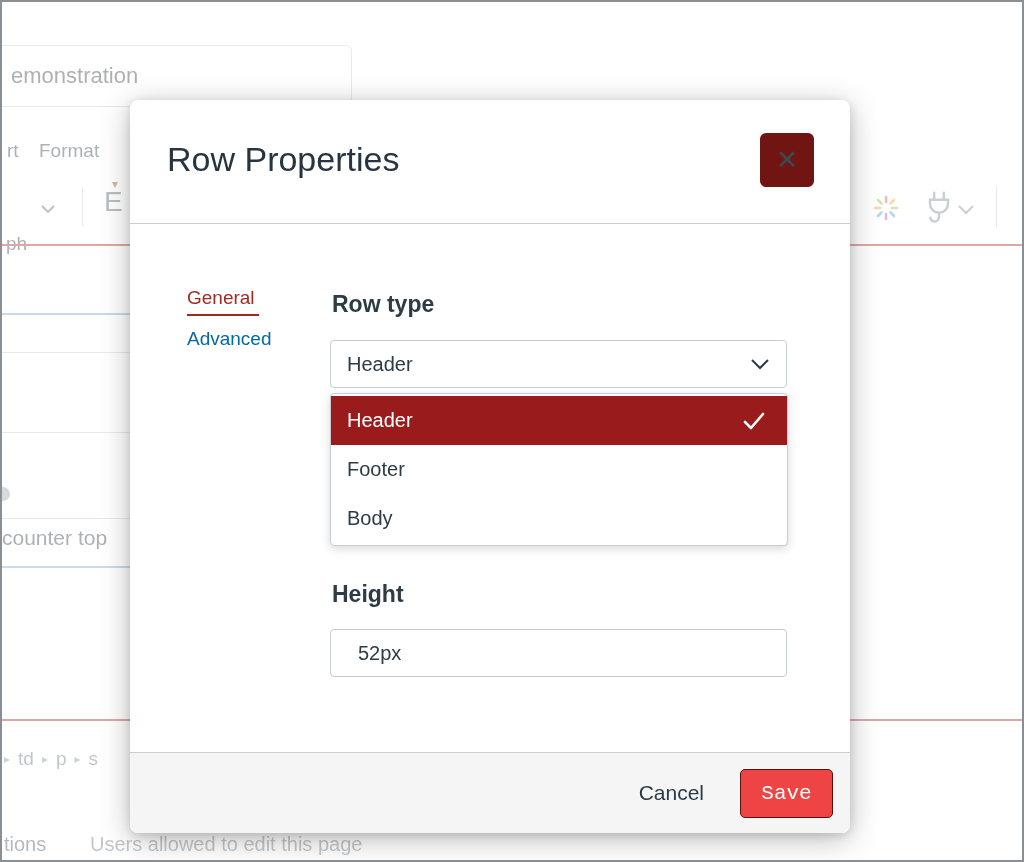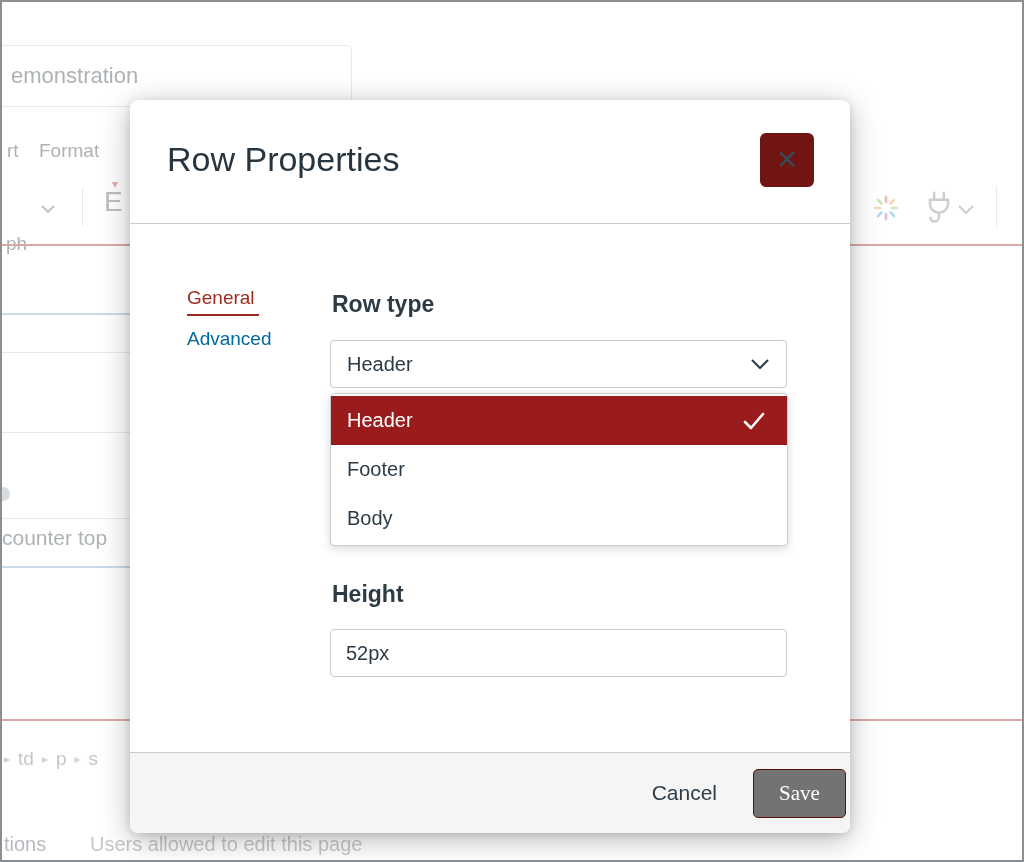--- a/index.html
+++ b/index.html
@@ -45,28 +45,28 @@
   .f-label{left:202px;font-size:23px;font-weight:bold;color:#2D3B45;}
   .select{left:200px;top:240px;width:457px;height:48px;border:1px solid #C7CDD1;border-radius:4px;
     background:#fff;display:flex;align-items:center;padding:0 16px;box-sizing:border-box;
     font-size:20px;color:#2D3B45;cursor:pointer;justify-content:space-between;}
   .menu{left:200px;top:293px;width:458px;background:#fff;border:1px solid #C7CDD1;border-radius:4px;
     box-shadow:0 3px 10px rgba(0,0,0,0.15);padding:2px 0;box-sizing:border-box;}
   .opt{height:49px;display:flex;align-items:center;justify-content:space-between;
     padding:0 22px 0 16px;font-size:20px;color:#2D3B45;cursor:pointer;}
   .opt.selected{background:#9A1B1B;color:#ffffff;}
   .input{left:200px;top:529px;width:457px;height:48px;border:1px solid #C7CDD1;border-radius:4px;
-    padding:0 15px;box-sizing:border-box;font-size:20px;color:#2D3B45;font-family:"Liberation Sans",sans-serif;}
+    padding:0 27px;box-sizing:border-box;font-size:20px;color:#2D3B45;font-family:"Liberation Sans",sans-serif;}
   .m-footer{left:0;top:652px;width:720px;height:81px;background:#F5F5F5;border-top:1px solid #C7CDD1;
     border-radius:0 0 8px 8px;display:flex;align-items:center;justify-content:flex-end;
-    padding-right:4px;box-sizing:border-box;gap:30px;}
+    padding-right:17px;box-sizing:border-box;gap:30px;}
   .btn-cancel{background:none;border:none;font-size:21px;color:#2D3B45;cursor:pointer;
     font-family:"Liberation Sans",sans-serif;}
-  .btn-save{width:93px;height:49px;background:#737373;border:1px solid #5a110e;border-radius:5px;
-    color:#fff;font-size:21px;cursor:pointer;font-family:Liberation Serif, serif;}
+  .btn-save{width:93px;height:49px;background:#ef4444;border:1px solid #5a110e;border-radius:5px;
+    color:#fff;font-size:21px;cursor:pointer;font-family:Liberation Mono, monospace;}
 </style>
 </head>
 <body>
 
 <div id="backdrop">
 
   <div class="abs title-tab">
     <span>emonstration</span>
   </div>
 

